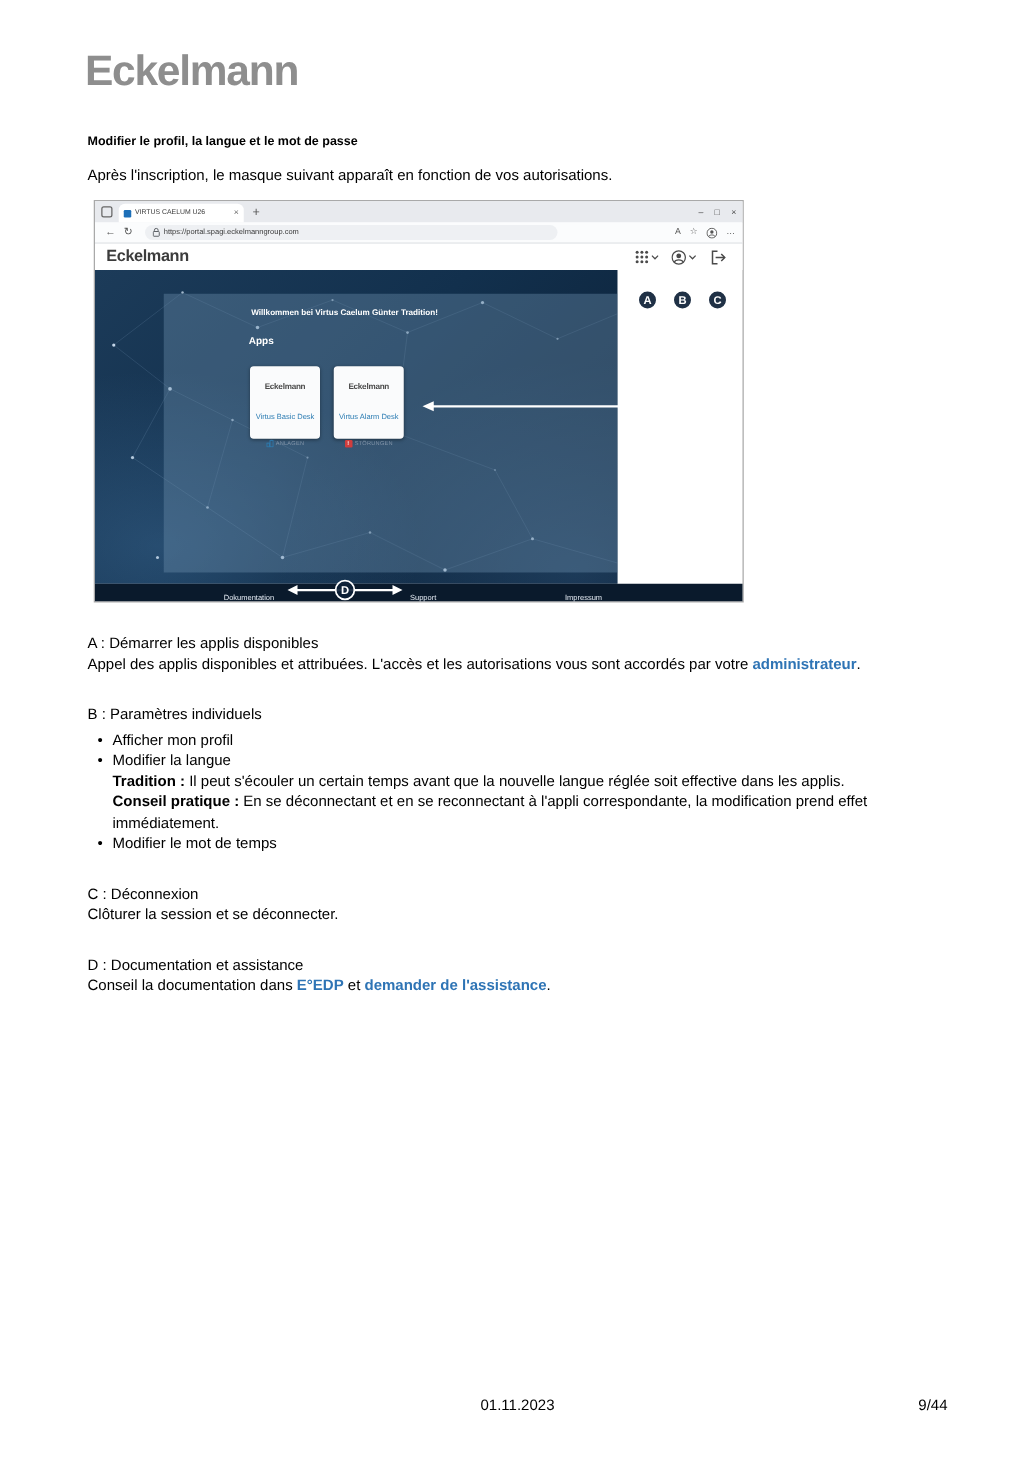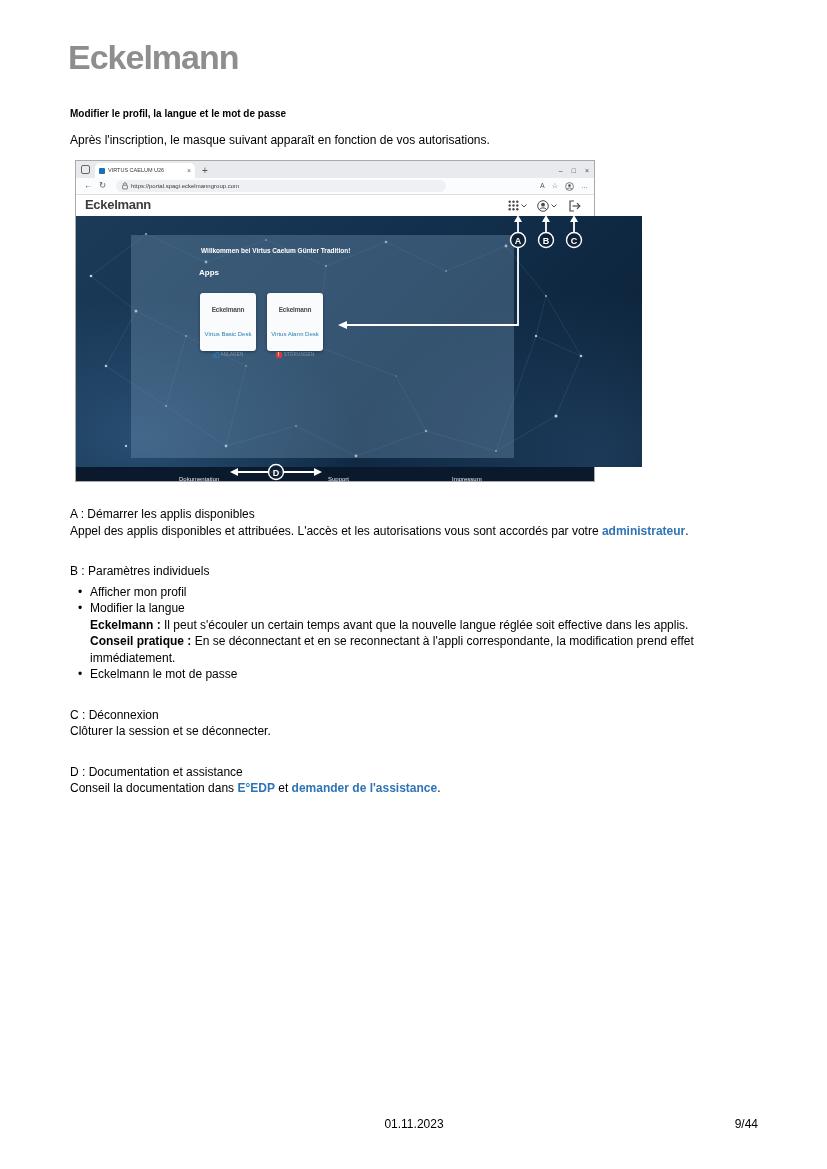--- a/index.html
+++ b/index.html
@@ -42,21 +42,21 @@
   .url-pill { position:absolute; left:40px; top:2px; width:330px; height:12px; background:#eef0f3;
               border-radius:6px; display:flex; align-items:center; gap:3px; padding:0 6px; }
   .url-text { font-size:6px; color:#3a3a3a; white-space:nowrap; }
   .addr-icons { position:absolute; right:6px; top:2px; height:13px; display:flex; gap:7px; align-items:center;
                 font-size:7px; color:#555; }
 
   .appheader { position:absolute; left:0; top:34px; width:518px; height:21px; background:#fff; }
   .brand { position:absolute; left:9px; top:2px; font-size:13px; font-weight:bold; color:#3c3c3c; letter-spacing:-0.3px; }
   .hdr-ic { position:absolute; top:5px; display:flex; align-items:center; gap:2px; }
 
-  .main { position:absolute; left:0; top:55px; width:566px; height:251px; overflow:hidden;
+  .main { position:absolute; left:0; top:55px; width:418px; height:251px; overflow:hidden;
           background:
             radial-gradient(ellipse 300px 200px at 12% 88%, rgba(72,122,168,0.38), rgba(0,0,0,0) 70%),
             radial-gradient(ellipse 340px 240px at 92% 96%, rgba(62,112,160,0.33), rgba(0,0,0,0) 70%),
             linear-gradient(135deg, #1c3b59 0%, #12304d 45%, #0b1e33 100%); }
   .stars { position:absolute; left:0; top:0; }
 
   .panel { position:absolute; left:55px; top:19px; width:383px; height:223px; background:rgba(108,142,172,0.40); }
   .welcome { position:absolute; left:70px; top:8px; font-size:6.5px; font-weight:bold; color:#fff; }
   .apps-label { position:absolute; left:68px; top:30px; font-size:8px; font-weight:bold; color:#fff; }
   .cards { position:absolute; left:69px; top:58px; display:flex; gap:11px; }
@@ -284,27 +284,27 @@
     <div class="sec-title">B : Paramètres individuels</div>
     <ul class="bullets">
       <li>
         <span class="marker">•</span>
         <div class="li-body"><span>Afficher mon profil</span></div>
       </li>
       <li>
         <span class="marker">•</span>
         <div class="li-body">
           <span>Modifier la langue</span>
-          <div><b>Eckelmann :</b><span> Il peut s'écouler un certain temps avant que la nouvelle langue réglée soit effective dans les applis.</span></div>
+          <div><b>Tradition :</b><span> Il peut s'écouler un certain temps avant que la nouvelle langue réglée soit effective dans les applis.</span></div>
           <div><b>Conseil pratique :</b><span> En se déconnectant et en se reconnectant à l'appli correspondante, la modification prend effet immédiatement.</span></div>
         </div>
       </li>
       <li>
         <span class="marker">•</span>
-        <div class="li-body"><span>Eckelmann le mot de passe</span></div>
+        <div class="li-body"><span>Modifier le mot de temps</span></div>
       </li>
     </ul>
 
     <div class="sec-title">C : Déconnexion</div>
     <p class="sec-body">Clôturer la session et se déconnecter.</p>
 
     <div class="sec-title">D : Documentation et assistance</div>
     <p class="sec-body"><span>Conseil la documentation dans </span><a class="link">E°EDP</a><span> et </span><a class="link">demander de l'assistance</a><span>.</span></p>
 
   </div>

